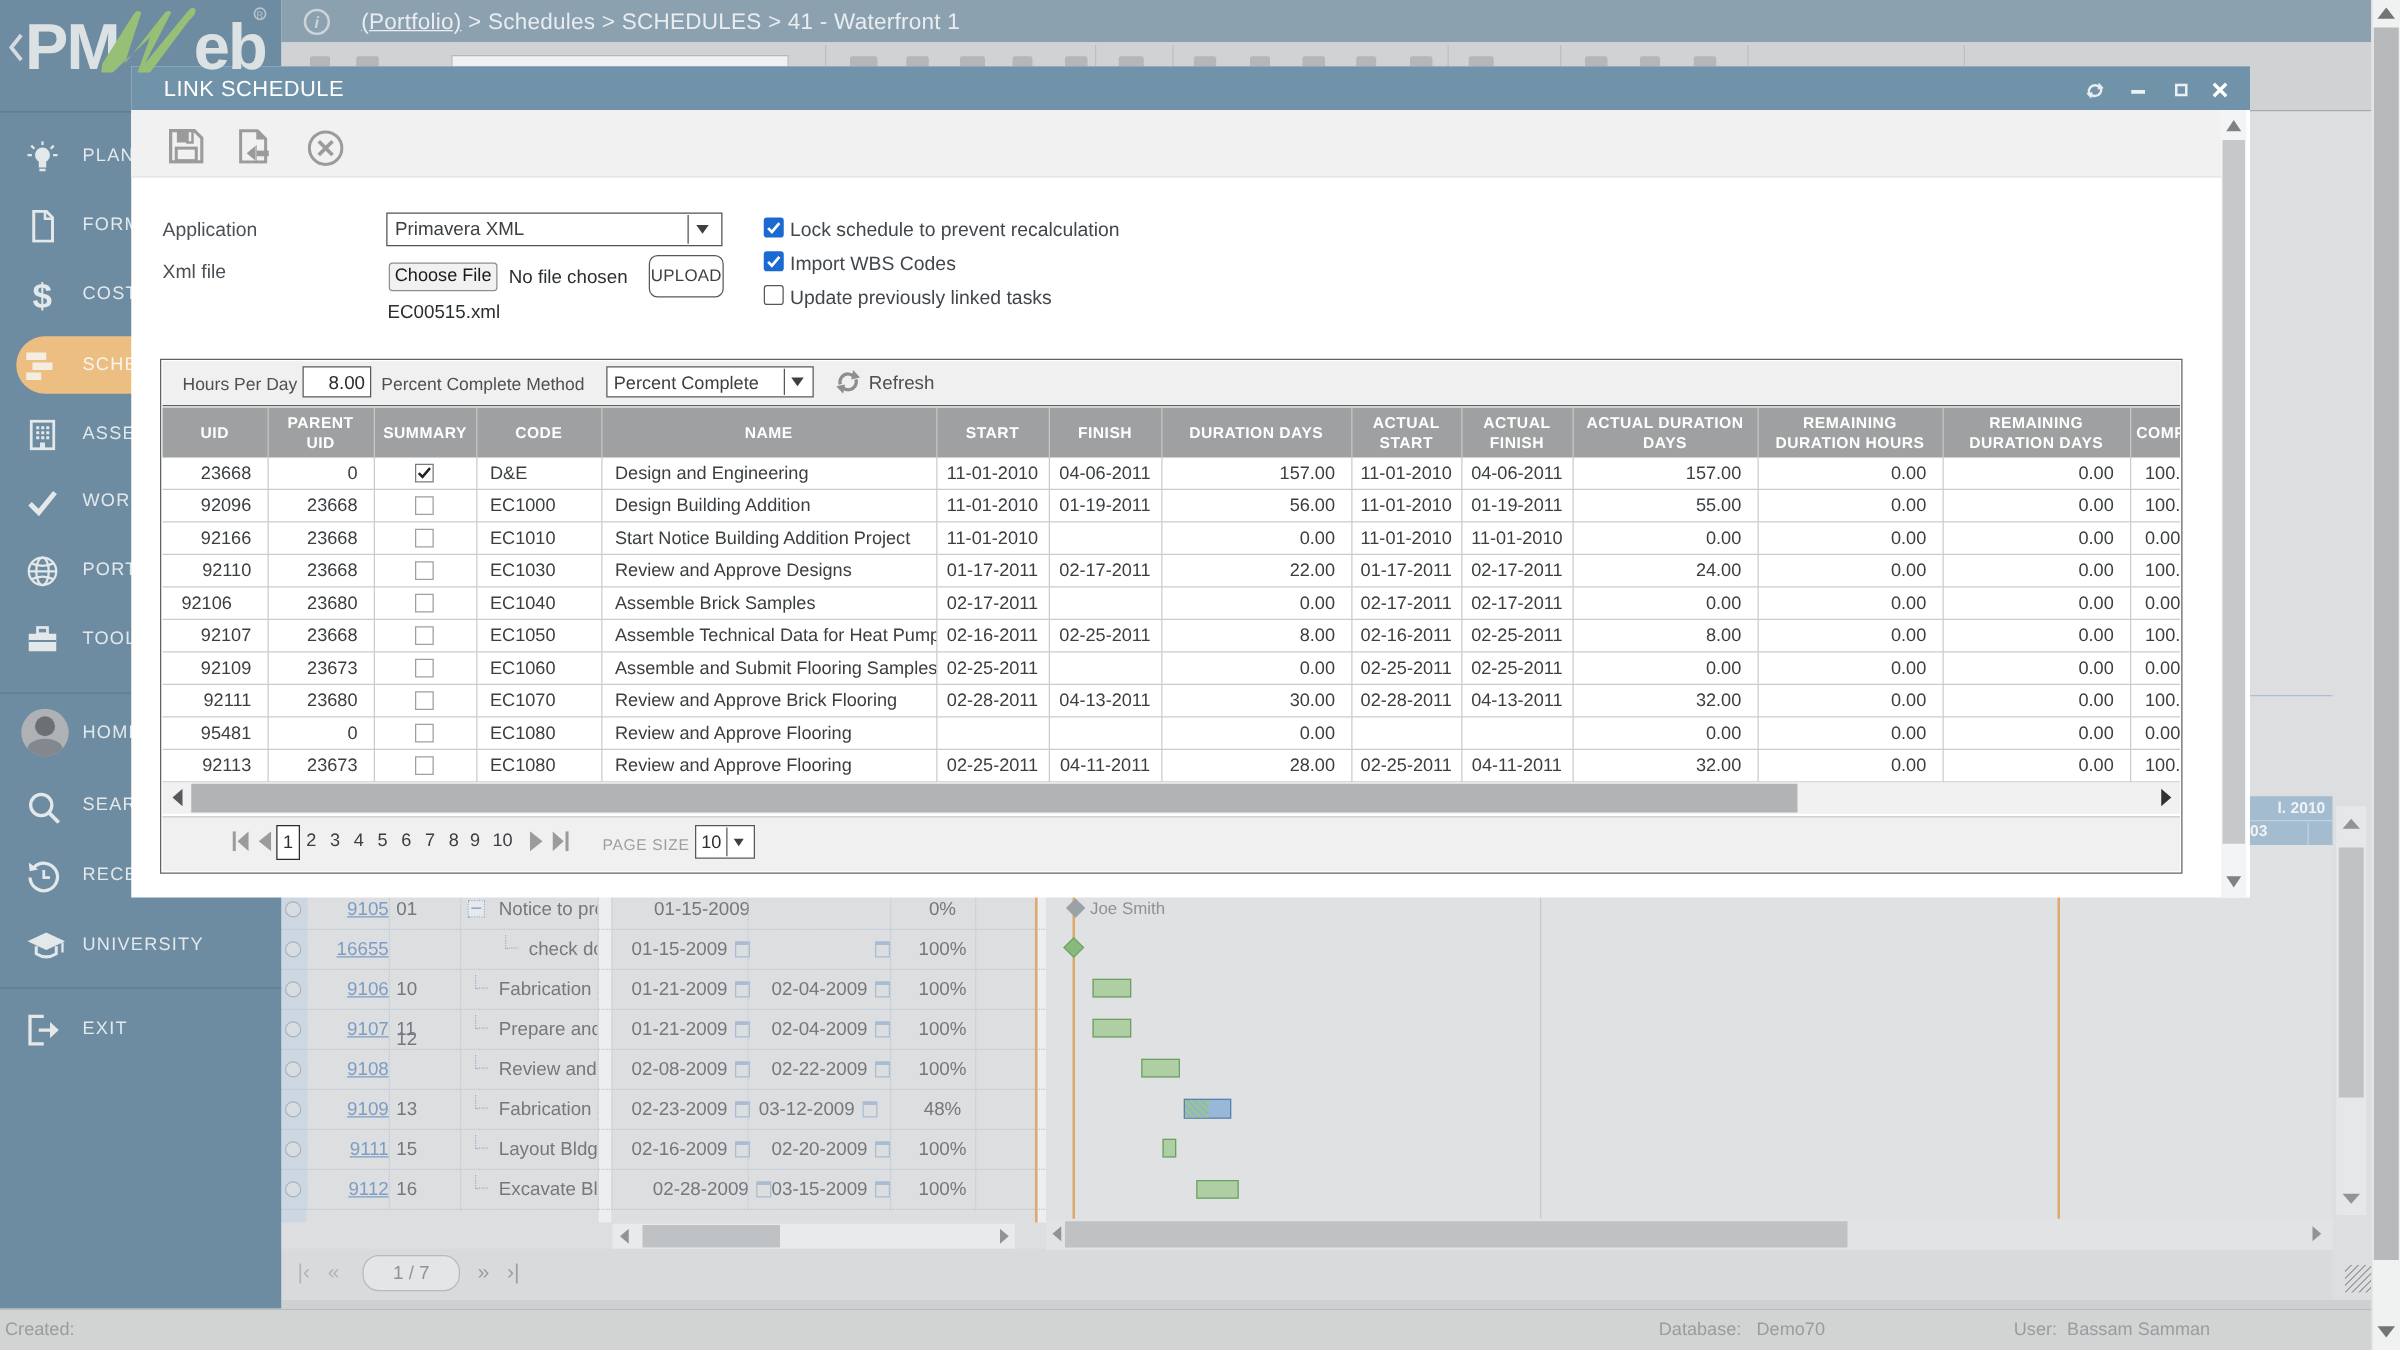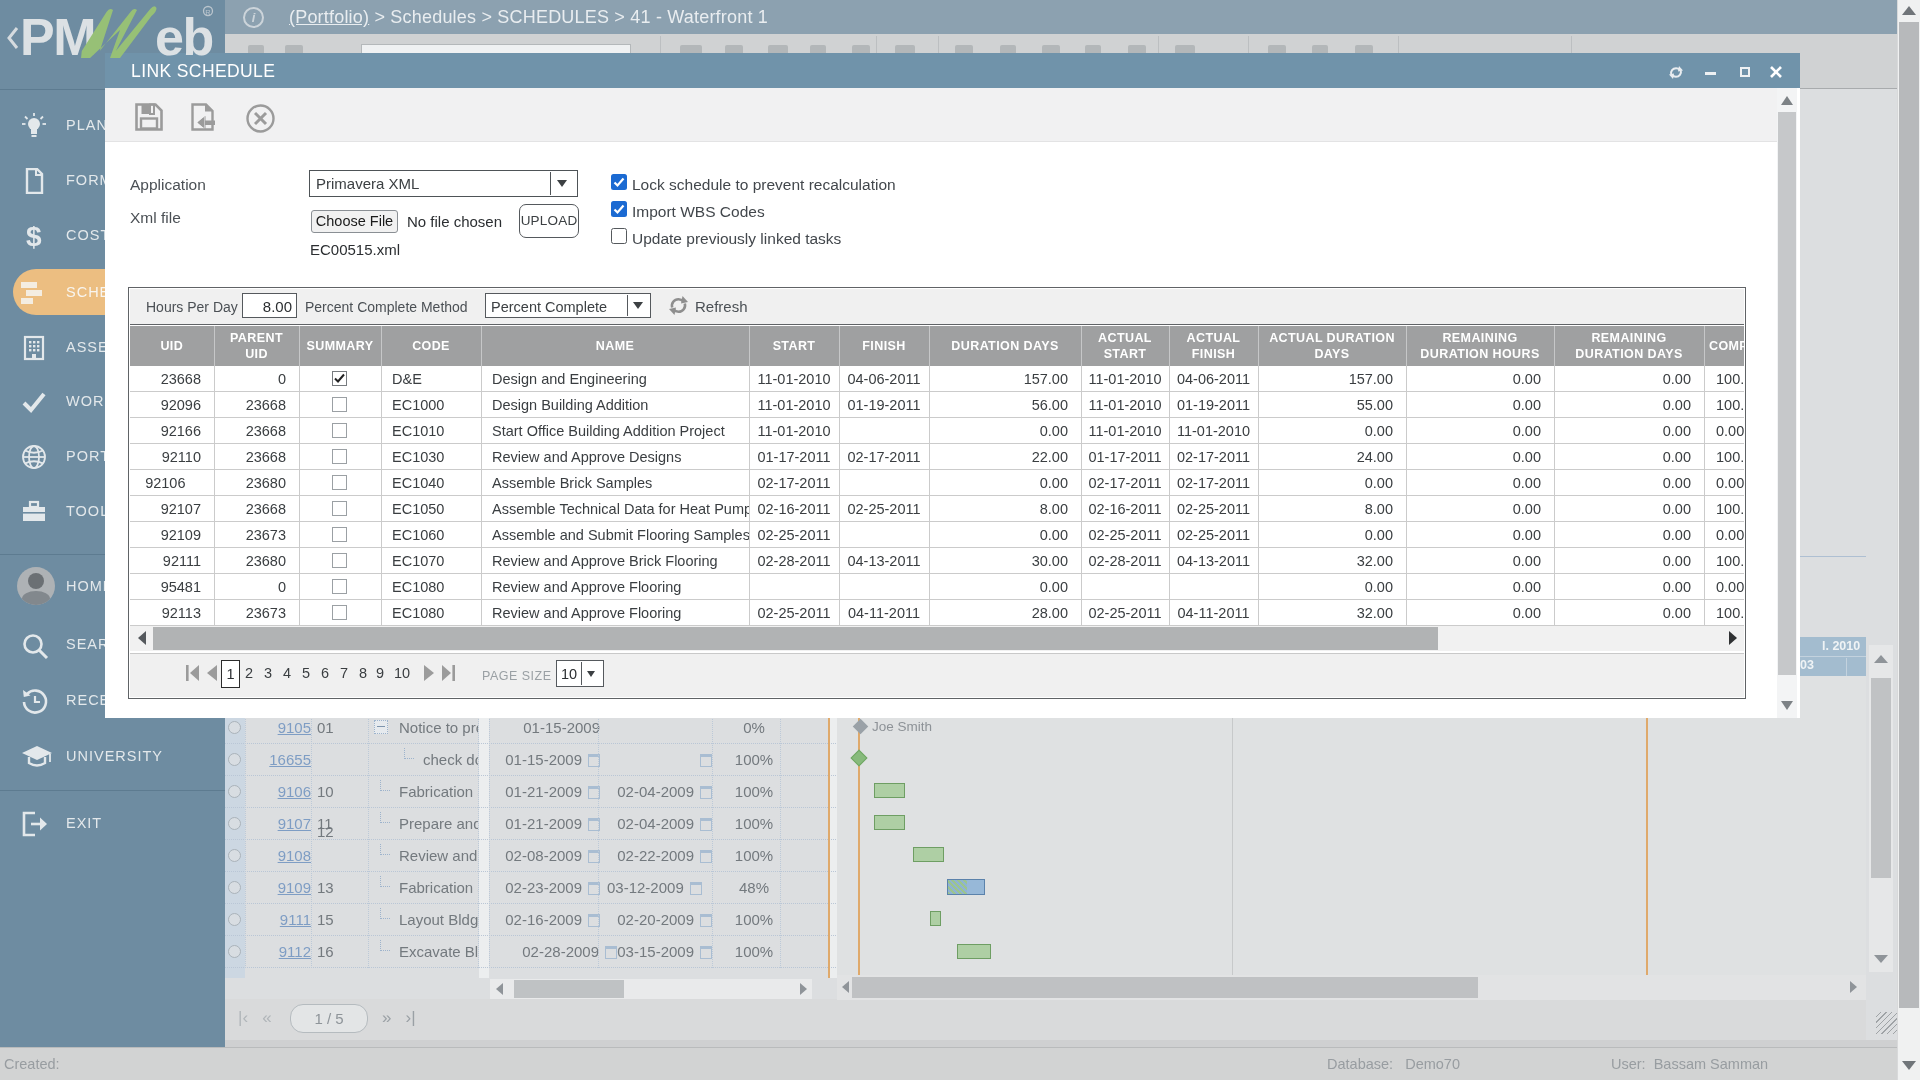--- a/index.html
+++ b/index.html
@@ -126,21 +126,21 @@
 <div class="ab" style="left:780px;top:712px;width:1px;height:256px;border-left:1px dotted #bcc9d8"></div>
 <div class="ab" style="left:828px;top:712px;width:2px;height:266px;background:#dfa96b"></div>
 <div class="ab" style="left:490px;top:979px;width:322px;height:20px;background:#e9eaeb"></div>
 <div class="ab" style="left:496px;top:983px;width:0;height:0;border-right:7px solid #8f9499;border-top:6px solid transparent;border-bottom:6px solid transparent"></div>
 <div class="ab" style="left:514px;top:980px;width:110px;height:18px;background:#bfc2c4"></div>
 <div class="ab" style="left:800px;top:983px;width:0;height:0;border-left:7px solid #8f9499;border-top:6px solid transparent;border-bottom:6px solid transparent"></div>
 
 <div class="ab" style="left:225px;top:999px;width:1641px;height:41px;background:#d9dadb"></div>
 <div class="ab" style="left:225px;top:1040px;width:1672px;height:7px;background:#cfd0d1"></div>
 <div class="ab" style="left:238px;top:1008px;font-size:17px;color:#b0b5b9">|‹&nbsp;&nbsp;&nbsp;«</div>
-<div class="ab" style="left:290px;top:1004px;width:78px;height:29px;background:#e3e5e6;border:1px solid #b5bbbf;border-radius:13px;text-align:center;line-height:27px;font-size:15px;color:#8e9499">1 / 5</div>
+<div class="ab" style="left:290px;top:1004px;width:78px;height:29px;background:#e3e5e6;border:1px solid #b5bbbf;border-radius:13px;text-align:center;line-height:27px;font-size:15px;color:#8e9499">1 / 7</div>
 <div class="ab" style="left:382px;top:1008px;font-size:17px;color:#9aa0a5">»&nbsp;&nbsp;&nbsp;›|</div>
 
 <div class="ab" style="left:837px;top:676px;width:1029px;height:302px;background:#dfe1e2"></div>
 <div class="ab" style="left:1232px;top:680px;width:1px;height:298px;background:#c7c9ca"></div>
 <div class="ab" style="left:858px;top:680px;width:2px;height:298px;background:#dfa96b"></div>
 <div class="ab" style="left:1646px;top:680px;width:2px;height:298px;background:#dfa96b"></div>
 
 <div class="ab" style="left:855px;top:721px;width:11px;height:11px;background:#9aa1a7;transform:rotate(45deg)"></div>
 <div class="ab" style="left:872px;top:719px;font-size:13.5px;color:#8d9297">Joe Smith</div>
 <div class="ab" style="left:853px;top:752px;width:12px;height:12px;background:#87ba7c;border:1px solid #6fa763;transform:rotate(45deg)"></div>
@@ -466,21 +466,21 @@
 <div class="ab" style="left:1169px;top:418px;width:1px;height:26px;background:#cbcbcb"></div>
 <div class="ab" style="left:1258px;top:418px;width:1px;height:26px;background:#cbcbcb"></div>
 <div class="ab" style="left:1406px;top:418px;width:1px;height:26px;background:#cbcbcb"></div>
 <div class="ab" style="left:1554px;top:418px;width:1px;height:26px;background:#cbcbcb"></div>
 <div class="ab" style="left:1704px;top:418px;width:1px;height:26px;background:#cbcbcb"></div>
 <div class="ab" style="left:129.6px;top:443px;width:1614.8px;height:1px;background:#cbcbcb"></div>
 <div class="ab" style="left:129.6px;top:418px;width:84.4px;height:26px;line-height:26px;font-size:14.5px;color:#3a3e41;text-align:right;padding-right:13px;overflow:hidden;white-space:nowrap">92166</div>
 <div class="ab" style="left:214px;top:418px;width:85px;height:26px;line-height:26px;font-size:14.5px;color:#3a3e41;text-align:right;padding-right:13px;overflow:hidden;white-space:nowrap">23668</div>
 <div class="ab" style="left:332.0px;top:423px;width:15px;height:15px;background:#fff;border:1.6px solid #9ba0a4"></div>
 <div class="ab" style="left:381px;top:418px;width:100px;height:26px;line-height:26px;font-size:14.5px;color:#3a3e41;text-align:left;padding-left:11px;overflow:hidden;white-space:nowrap">EC1010</div>
-<div class="ab" style="left:481px;top:418px;width:268px;height:26px;line-height:26px;font-size:14.5px;color:#3a3e41;text-align:left;padding-left:11px;overflow:hidden;white-space:nowrap">Start Office Building Addition Project</div>
+<div class="ab" style="left:481px;top:418px;width:268px;height:26px;line-height:26px;font-size:14.5px;color:#3a3e41;text-align:left;padding-left:11px;overflow:hidden;white-space:nowrap">Start Notice Building Addition Project</div>
 <div class="ab" style="left:749px;top:418px;width:90px;height:26px;line-height:26px;font-size:14.5px;color:#3a3e41;text-align:center;overflow:hidden;white-space:nowrap">11-01-2010</div>
 <div class="ab" style="left:929px;top:418px;width:152px;height:26px;line-height:26px;font-size:14.5px;color:#3a3e41;text-align:right;padding-right:13px;overflow:hidden;white-space:nowrap">0.00</div>
 <div class="ab" style="left:1081px;top:418px;width:88px;height:26px;line-height:26px;font-size:14.5px;color:#3a3e41;text-align:center;overflow:hidden;white-space:nowrap">11-01-2010</div>
 <div class="ab" style="left:1169px;top:418px;width:89px;height:26px;line-height:26px;font-size:14.5px;color:#3a3e41;text-align:center;overflow:hidden;white-space:nowrap">11-01-2010</div>
 <div class="ab" style="left:1258px;top:418px;width:148px;height:26px;line-height:26px;font-size:14.5px;color:#3a3e41;text-align:right;padding-right:13px;overflow:hidden;white-space:nowrap">0.00</div>
 <div class="ab" style="left:1406px;top:418px;width:148px;height:26px;line-height:26px;font-size:14.5px;color:#3a3e41;text-align:right;padding-right:13px;overflow:hidden;white-space:nowrap">0.00</div>
 <div class="ab" style="left:1554px;top:418px;width:150px;height:26px;line-height:26px;font-size:14.5px;color:#3a3e41;text-align:right;padding-right:13px;overflow:hidden;white-space:nowrap">0.00</div>
 <div class="ab" style="left:1704px;top:418px;width:40.40000000000009px;height:26px;line-height:26px;font-size:14.5px;color:#3a3e41;text-align:left;padding-left:12px;overflow:hidden;white-space:nowrap">0.00</div>
 <div class="ab" style="left:214px;top:444px;width:1px;height:26px;background:#cbcbcb"></div>
 <div class="ab" style="left:299px;top:444px;width:1px;height:26px;background:#cbcbcb"></div>

